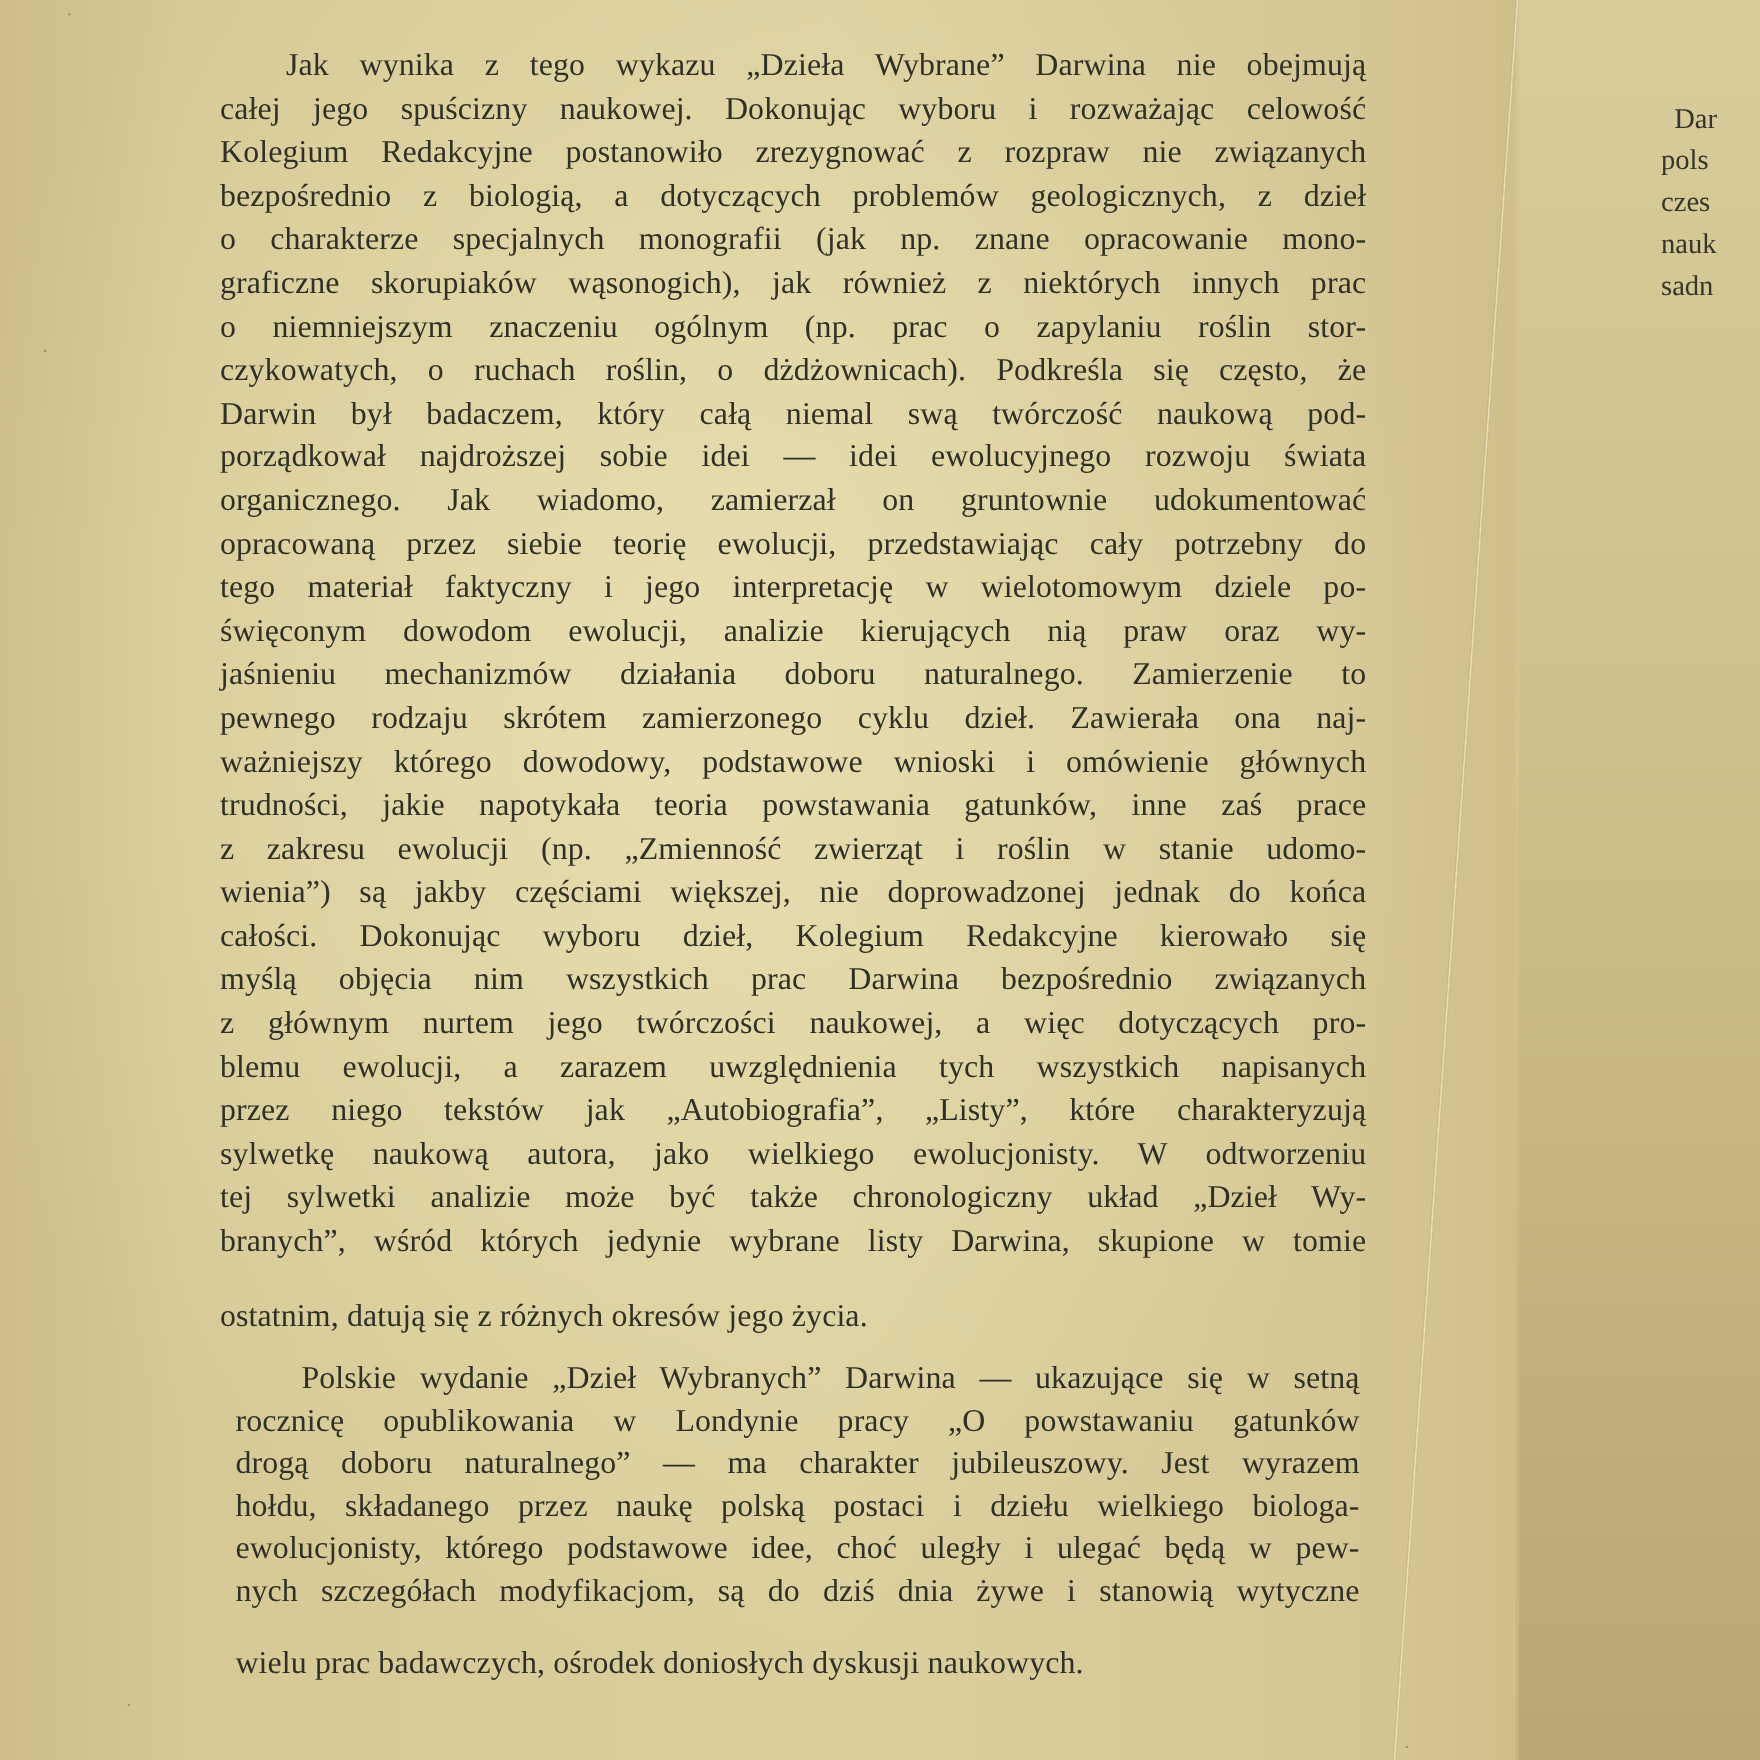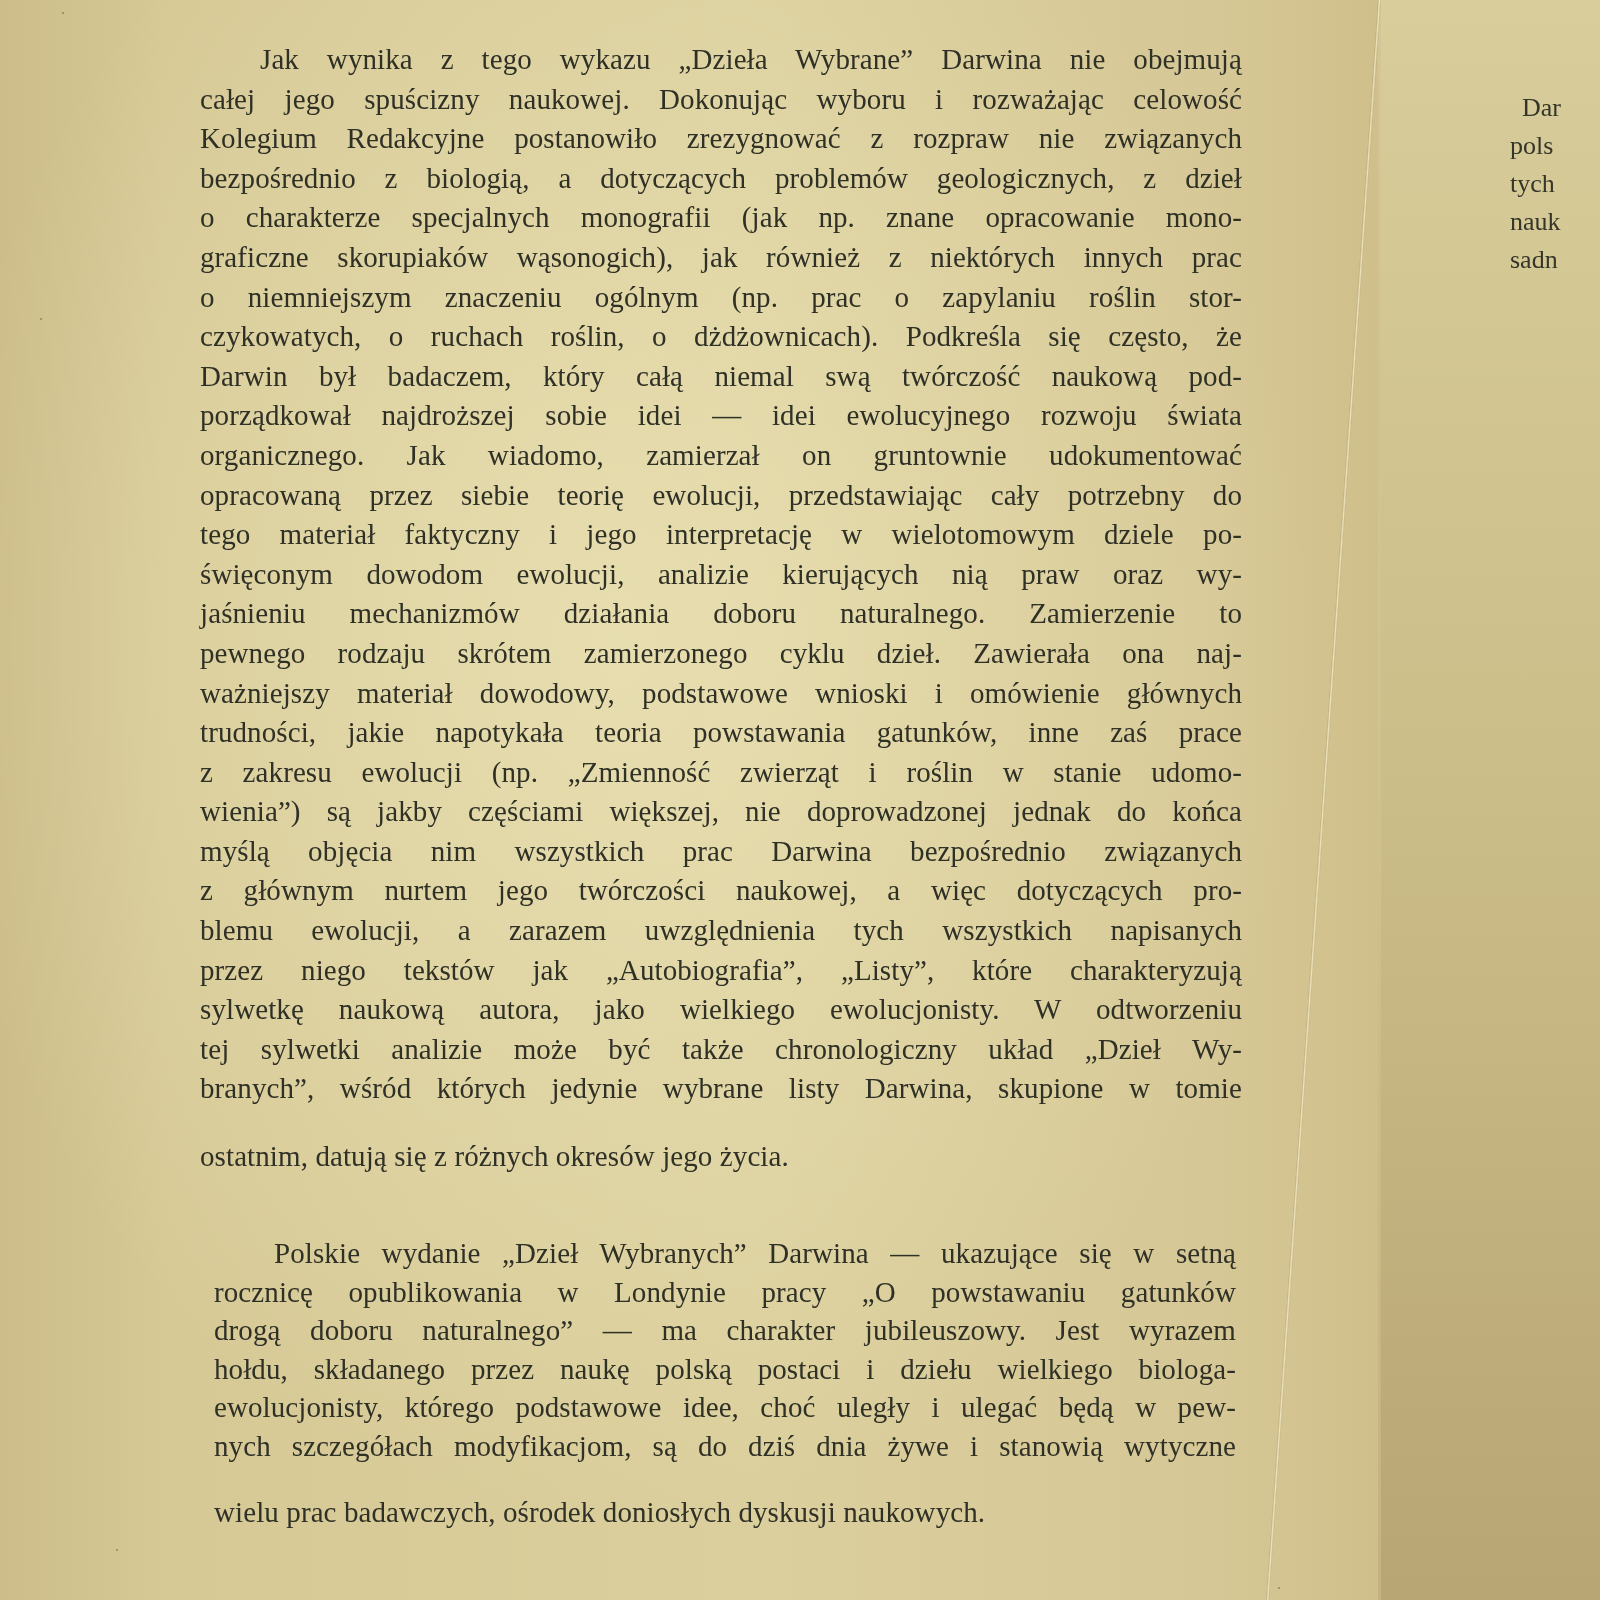--- a/index.html
+++ b/index.html
@@ -110,24 +110,25 @@
       <span class="line">o niemniejszym znaczeniu ogólnym (np. prac o zapylaniu roślin stor-</span>
       <span class="line">czykowatych, o ruchach roślin, o dżdżownicach). Podkreśla się często, że</span>
       <span class="line">Darwin był badaczem, który całą niemal swą twórczość naukową pod-</span>
       <span class="line">porządkował najdroższej sobie idei — idei ewolucyjnego rozwoju świata</span>
       <span class="line">organicznego. Jak wiadomo, zamierzał on gruntownie udokumentować</span>
       <span class="line">opracowaną przez siebie teorię ewolucji, przedstawiając cały potrzebny do</span>
       <span class="line">tego materiał faktyczny i jego interpretację w wielotomowym dziele po-</span>
       <span class="line">święconym dowodom ewolucji, analizie kierujących nią praw oraz wy-</span>
       <span class="line">jaśnieniu mechanizmów działania doboru naturalnego. Zamierzenie to</span>
       <span class="line">pewnego rodzaju skrótem zamierzonego cyklu dzieł. Zawierała ona naj-</span>
-      <span class="line">ważniejszy materiał dowodowy, podstawowe wnioski i omówienie głównych</span>
+      <span class="line">ważniejszy którego dowodowy, podstawowe wnioski i omówienie głównych</span>
       <span class="line">trudności, jakie napotykała teoria powstawania gatunków, inne zaś prace</span>
       <span class="line">z zakresu ewolucji (np. „Zmienność zwierząt i roślin w stanie udomo-</span>
       <span class="line">wienia”) są jakby częściami większej, nie doprowadzonej jednak do końca</span>
+      <span class="line">całości. Dokonując wyboru dzieł, Kolegium Redakcyjne kierowało się</span>
       <span class="line">myślą objęcia nim wszystkich prac Darwina bezpośrednio związanych</span>
       <span class="line">z głównym nurtem jego twórczości naukowej, a więc dotyczących pro-</span>
       <span class="line">blemu ewolucji, a zarazem uwzględnienia tych wszystkich napisanych</span>
       <span class="line">przez niego tekstów jak „Autobiografia”, „Listy”, które charakteryzują</span>
       <span class="line">sylwetkę naukową autora, jako wielkiego ewolucjonisty. W odtworzeniu</span>
       <span class="line">tej sylwetki analizie może być także chronologiczny układ „Dzieł Wy-</span>
       <span class="line">branych”, wśród których jedynie wybrane listy Darwina, skupione w tomie</span>
       <span class="line last">ostatnim, datują się z różnych okresów jego życia.</span>
     </div>
 
@@ -148,17 +149,17 @@
   </div>
 
   <div class="gutter"></div>
 
   <div class="right-page">
   </div>
 
   <div class="right-text">
     <span class="first">Dar</span>
     <span>pols</span>
-    <span>tych</span>
+    <span>czes</span>
     <span>nauk</span>
     <span>sadn</span>
   </div>
 </div>
 
 </body></html>

